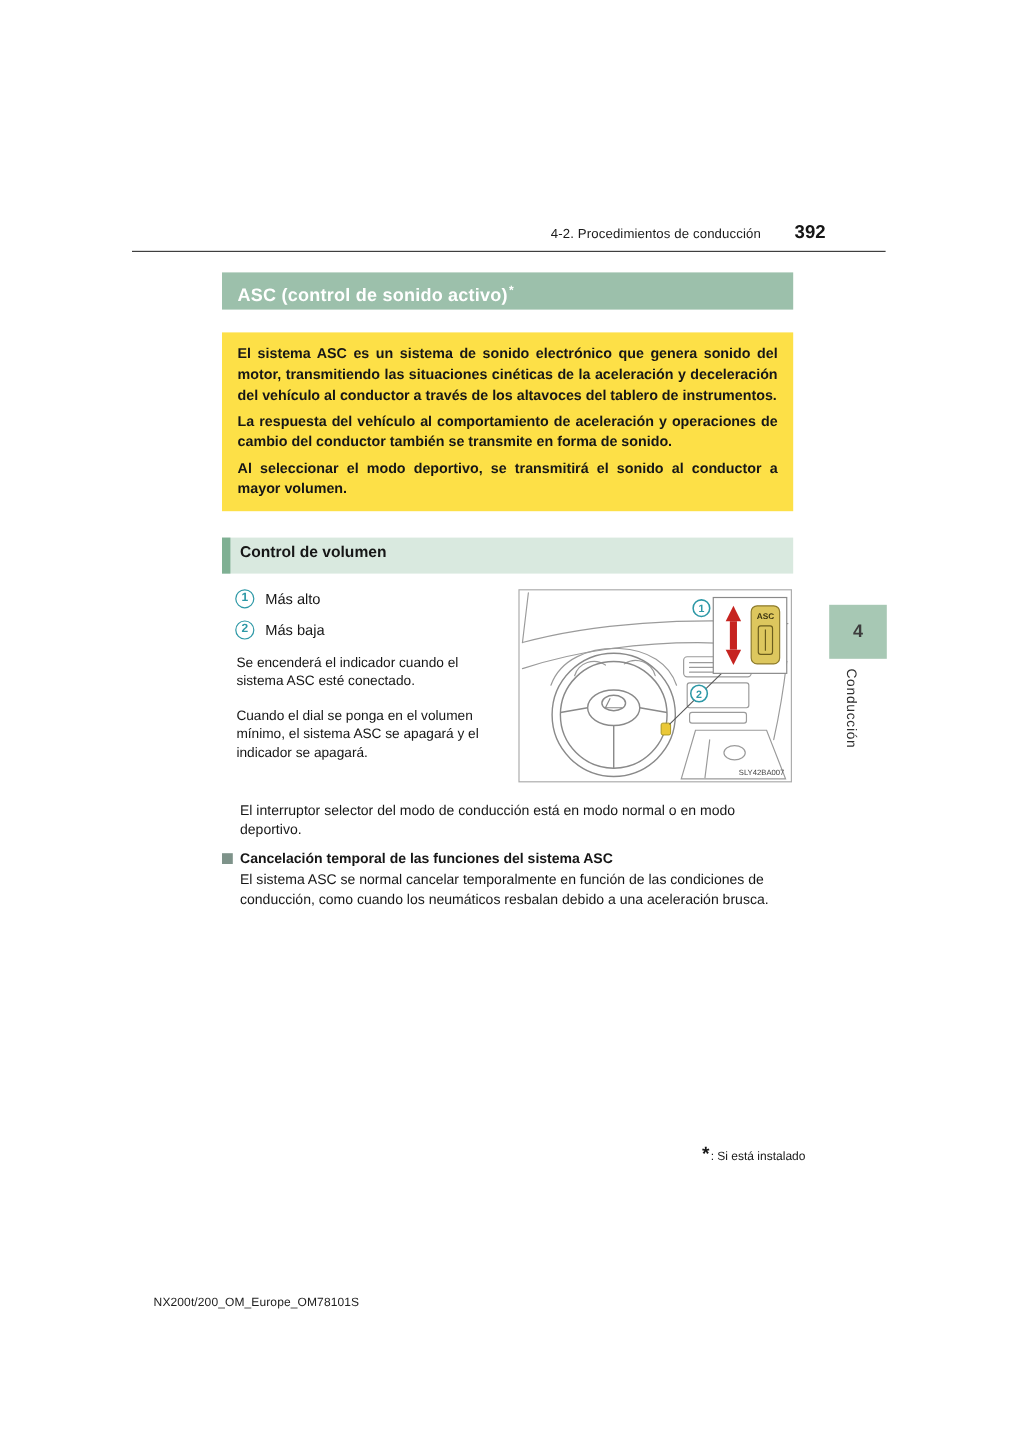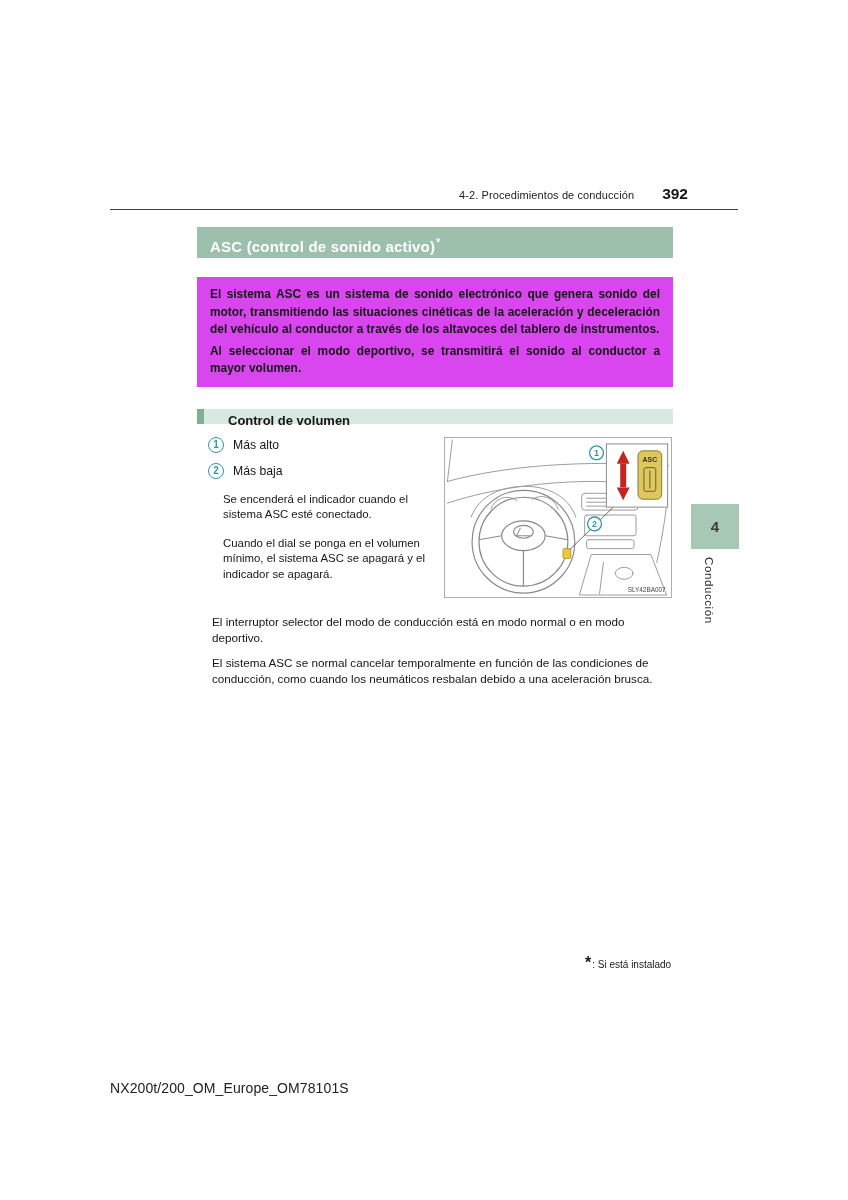--- a/index.html
+++ b/index.html
@@ -13,49 +13,49 @@
   }
 
   
   .page-header { position:absolute; top:185px; left:110px; width:628px; }
   .header-row { display:flex; justify-content:flex-end; align-items:baseline; padding-right:50px; }
   .header-section { font-size:11px; font-weight:normal; letter-spacing:0.1px; color:#1c1c1c; }
   .header-page { font-size:15.5px; font-weight:bold; margin-left:28px; }
   .header-rule { margin-top:6px; border-bottom:1.3px solid #3f3f3f; }
 
   
-  .main { position:absolute; left:197px; top:227px; width:476px; }
+  .main { position:absolute; left:185px; top:227px; width:476px; }
 
   .title-bar {
     background:#9cc0ab; color:#ffffff; font-weight:bold; font-size:15px;
     height:31px; line-height:31px; padding-left:13px; letter-spacing:0.2px;
   }
   .title-bar sup { font-size:10px; vertical-align:super; margin-left:1px; }
 
   .intro-box {
-    margin-top:19px; background:#d946ef; padding:9px 13px;
+    margin-top:19px; background:#fde047; padding:9px 13px;
     font-weight:bold; font-size:11.9px; line-height:17.5px; text-align:justify;
   }
   .intro-box p + p { margin-top:4px; }
 
   .section-heading {
     margin-top:22px; background:#d9e9df; border-left:7px solid #7fb093;
-    font-weight:bold; font-size:13px; height:15px; line-height:23px; padding-left:24px;
+    font-weight:bold; font-size:13px; height:30px; line-height:23px; padding-left:8px;
   }
 
   .volume-row { display:flex; margin-top:13px; }
   .volume-left { width:247px; }
   .vol-item { display:flex; align-items:center; margin:0 0 10px 11px; }
   .num-circle {
     width:16px; height:16px; border:1.5px solid #2d98a6; border-radius:50%;
     color:#2d98a6; font-size:10px; font-weight:bold; line-height:13px;
     text-align:center; flex:0 0 16px;
   }
   .vol-label { font-size:12.2px; margin-left:9px; }
-  .vol-note { margin:13px 0 0 26px; width:214px; font-size:11.4px; line-height:15.5px; }
+  .vol-note { margin:13px 0 0 12px; width:214px; font-size:11.4px; line-height:15.5px; }
 
   .figure { width:228px; height:161px; border:1px solid #adadad; background:#fff; }
   .figure svg { display:block; width:100%; height:100%; }
 
   
   .notes { margin-top:16px; }
   .note-heading { display:flex; align-items:center; margin-top:8px; }
   .bullet-square { width:9px; height:9px; background:#7e938a; margin-right:6px; flex:0 0 9px; }
   .note-heading .txt { font-weight:bold; font-size:11.7px; }
   .note-body { margin:4px 0 9px 15px; font-size:11.7px; line-height:16px; max-width:462px; }
@@ -70,41 +70,42 @@
     position:absolute; left:691px; top:504px; width:48px; height:45px;
     background:#a7c8b4; color:#3d3d3d; font-size:15px; font-weight:bold;
     display:flex; align-items:center; justify-content:center;
   }
   .side-label {
     position:absolute; left:703px; top:557px; writing-mode:vertical-rl;
     font-size:11.5px; color:#2e2e2e; letter-spacing:0.6px;
   }
 
   
-  .page-footer { position:absolute; left:110px; top:1080px; font-size:14px; color:#222; letter-spacing:0.1px; }
+  .page-footer { position:absolute; left:128px; top:1080px; font-size:10px; color:#222; letter-spacing:0.1px; }
 </style>
 </head>
 <body>
 
 <div class="page-header">
   <div class="header-row">
     <span class="header-section">4-2. Procedimientos de conducción</span>
     <span class="header-page">392</span>
   </div>
   <div class="header-rule"></div>
 </div>
 
 <div class="main">
 
   <div class="title-bar">
     <span>ASC (control de sonido activo)</span><sup>*</sup>
   </div>
 
   <div class="intro-box">
     <p>El sistema ASC es un sistema de sonido electrónico que genera sonido del motor, transmitiendo las situaciones cinéticas de la aceleración y deceleración del vehículo al conductor a través de los altavoces del tablero de instrumentos.</p>
+    <p>La respuesta del vehículo al comportamiento de aceleración y operaciones de cambio del conductor también se transmite en forma de sonido.</p>
     <p>Al seleccionar el modo deportivo, se transmitirá el sonido al conductor a mayor volumen.</p>
   </div>
 
   <div class="section-heading">Control de volumen</div>
 
   <div class="volume-row">
     <div class="volume-left">
       <div class="vol-item">
         <span class="num-circle">1</span>
         <span class="vol-label">Más alto</span>
@@ -172,20 +173,24 @@
           <text x="151" y="87.5" text-anchor="middle" dominant-baseline="central" font-size="9" font-weight="bold" fill="#2d98a6">2</text>
         </g>
         <text x="223" y="156" text-anchor="end" font-size="6.5" fill="#444">SLY42BA007</text>
       </svg>
     </div>
   </div>
 
   <div class="notes">
     <p class="note-body">El interruptor selector del modo de conducción está en modo normal o en modo deportivo.</p>
 
+    <div class="note-heading">
+      <span class="bullet-square"></span>
+      <span class="txt">Cancelación temporal de las funciones del sistema ASC</span>
+    </div>
     <p class="note-body">El sistema ASC se normal cancelar temporalmente en función de las condiciones de conducción, como cuando los neumáticos resbalan debido a una aceleración brusca.</p>
   </div>
 
 </div>
 
 <div class="footnote">
   <span class="ast">*</span>
   <span class="txt">: Si está instalado</span>
 </div>
 

